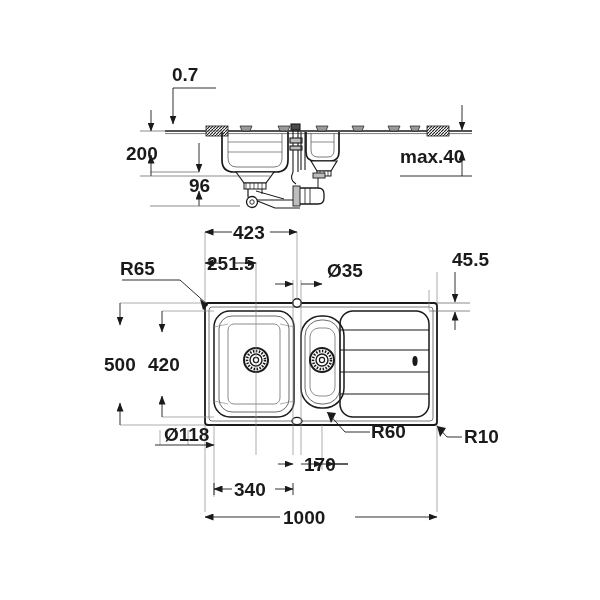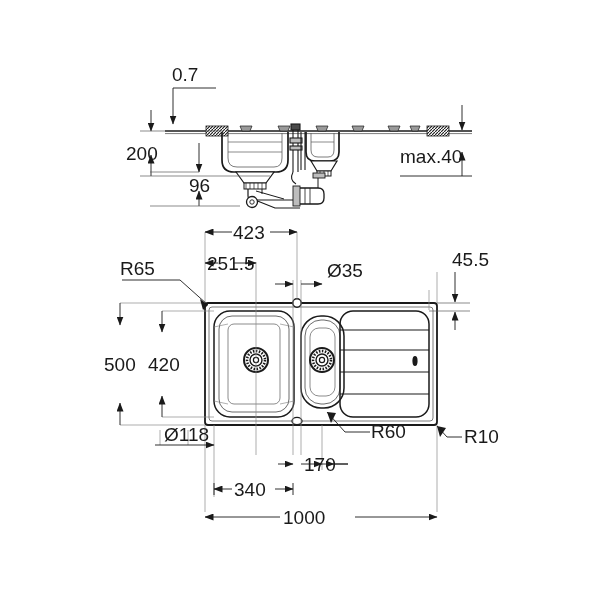--- a/index.html
+++ b/index.html
@@ -1,18 +1,18 @@
 <!DOCTYPE html>
 <html><head>
 <meta charset="utf-8">
 <style>
   html,body{margin:0;padding:0;background:#ffffff;}
   body{width:600px;height:600px;overflow:hidden;
        font-family:"Liberation Sans",sans-serif;color:#000;}
-  #sheet{position:relative;width:600px;height:600px;}
+  #sheet{position:relative;width:600px;height:600px;font-weight:bold;}
   svg{display:block;}
   text{font-family:"Liberation Sans",sans-serif;fill:#1a1a1a;}
 </style>
 </head>
 <body>
 
 <div id="sheet">
 <svg width="600" height="600" viewBox="0 0 600 600">
 
   <defs>

